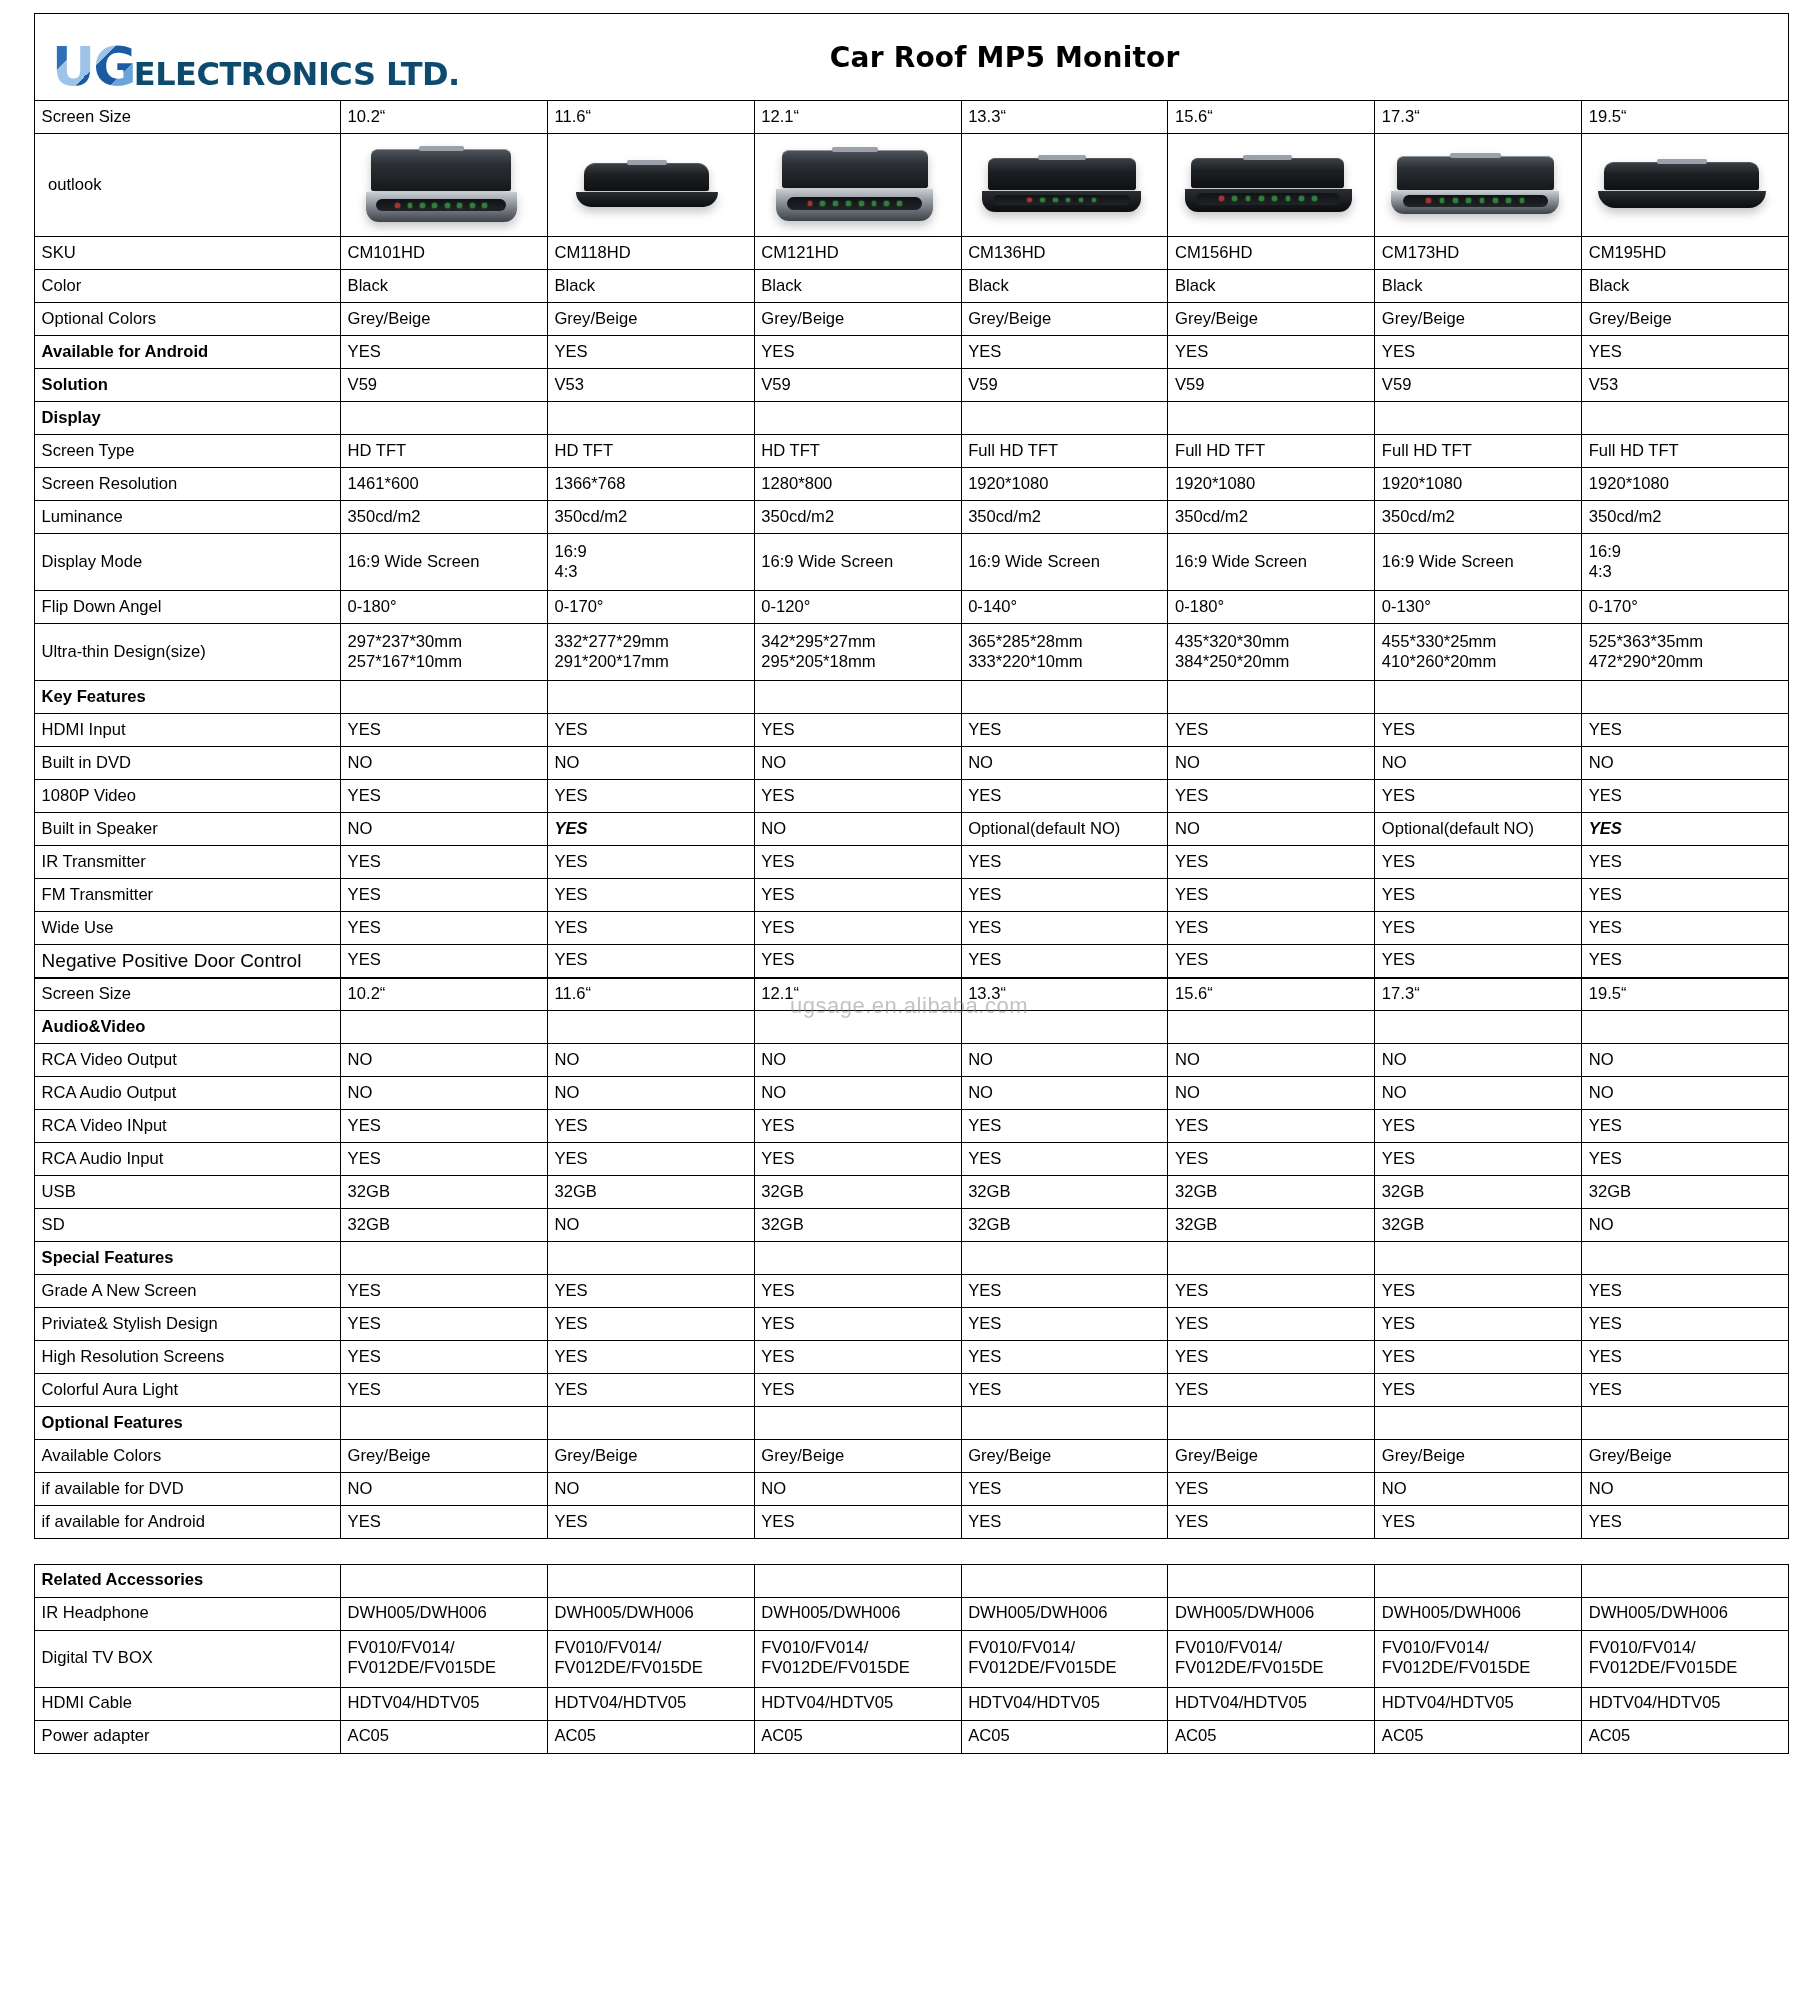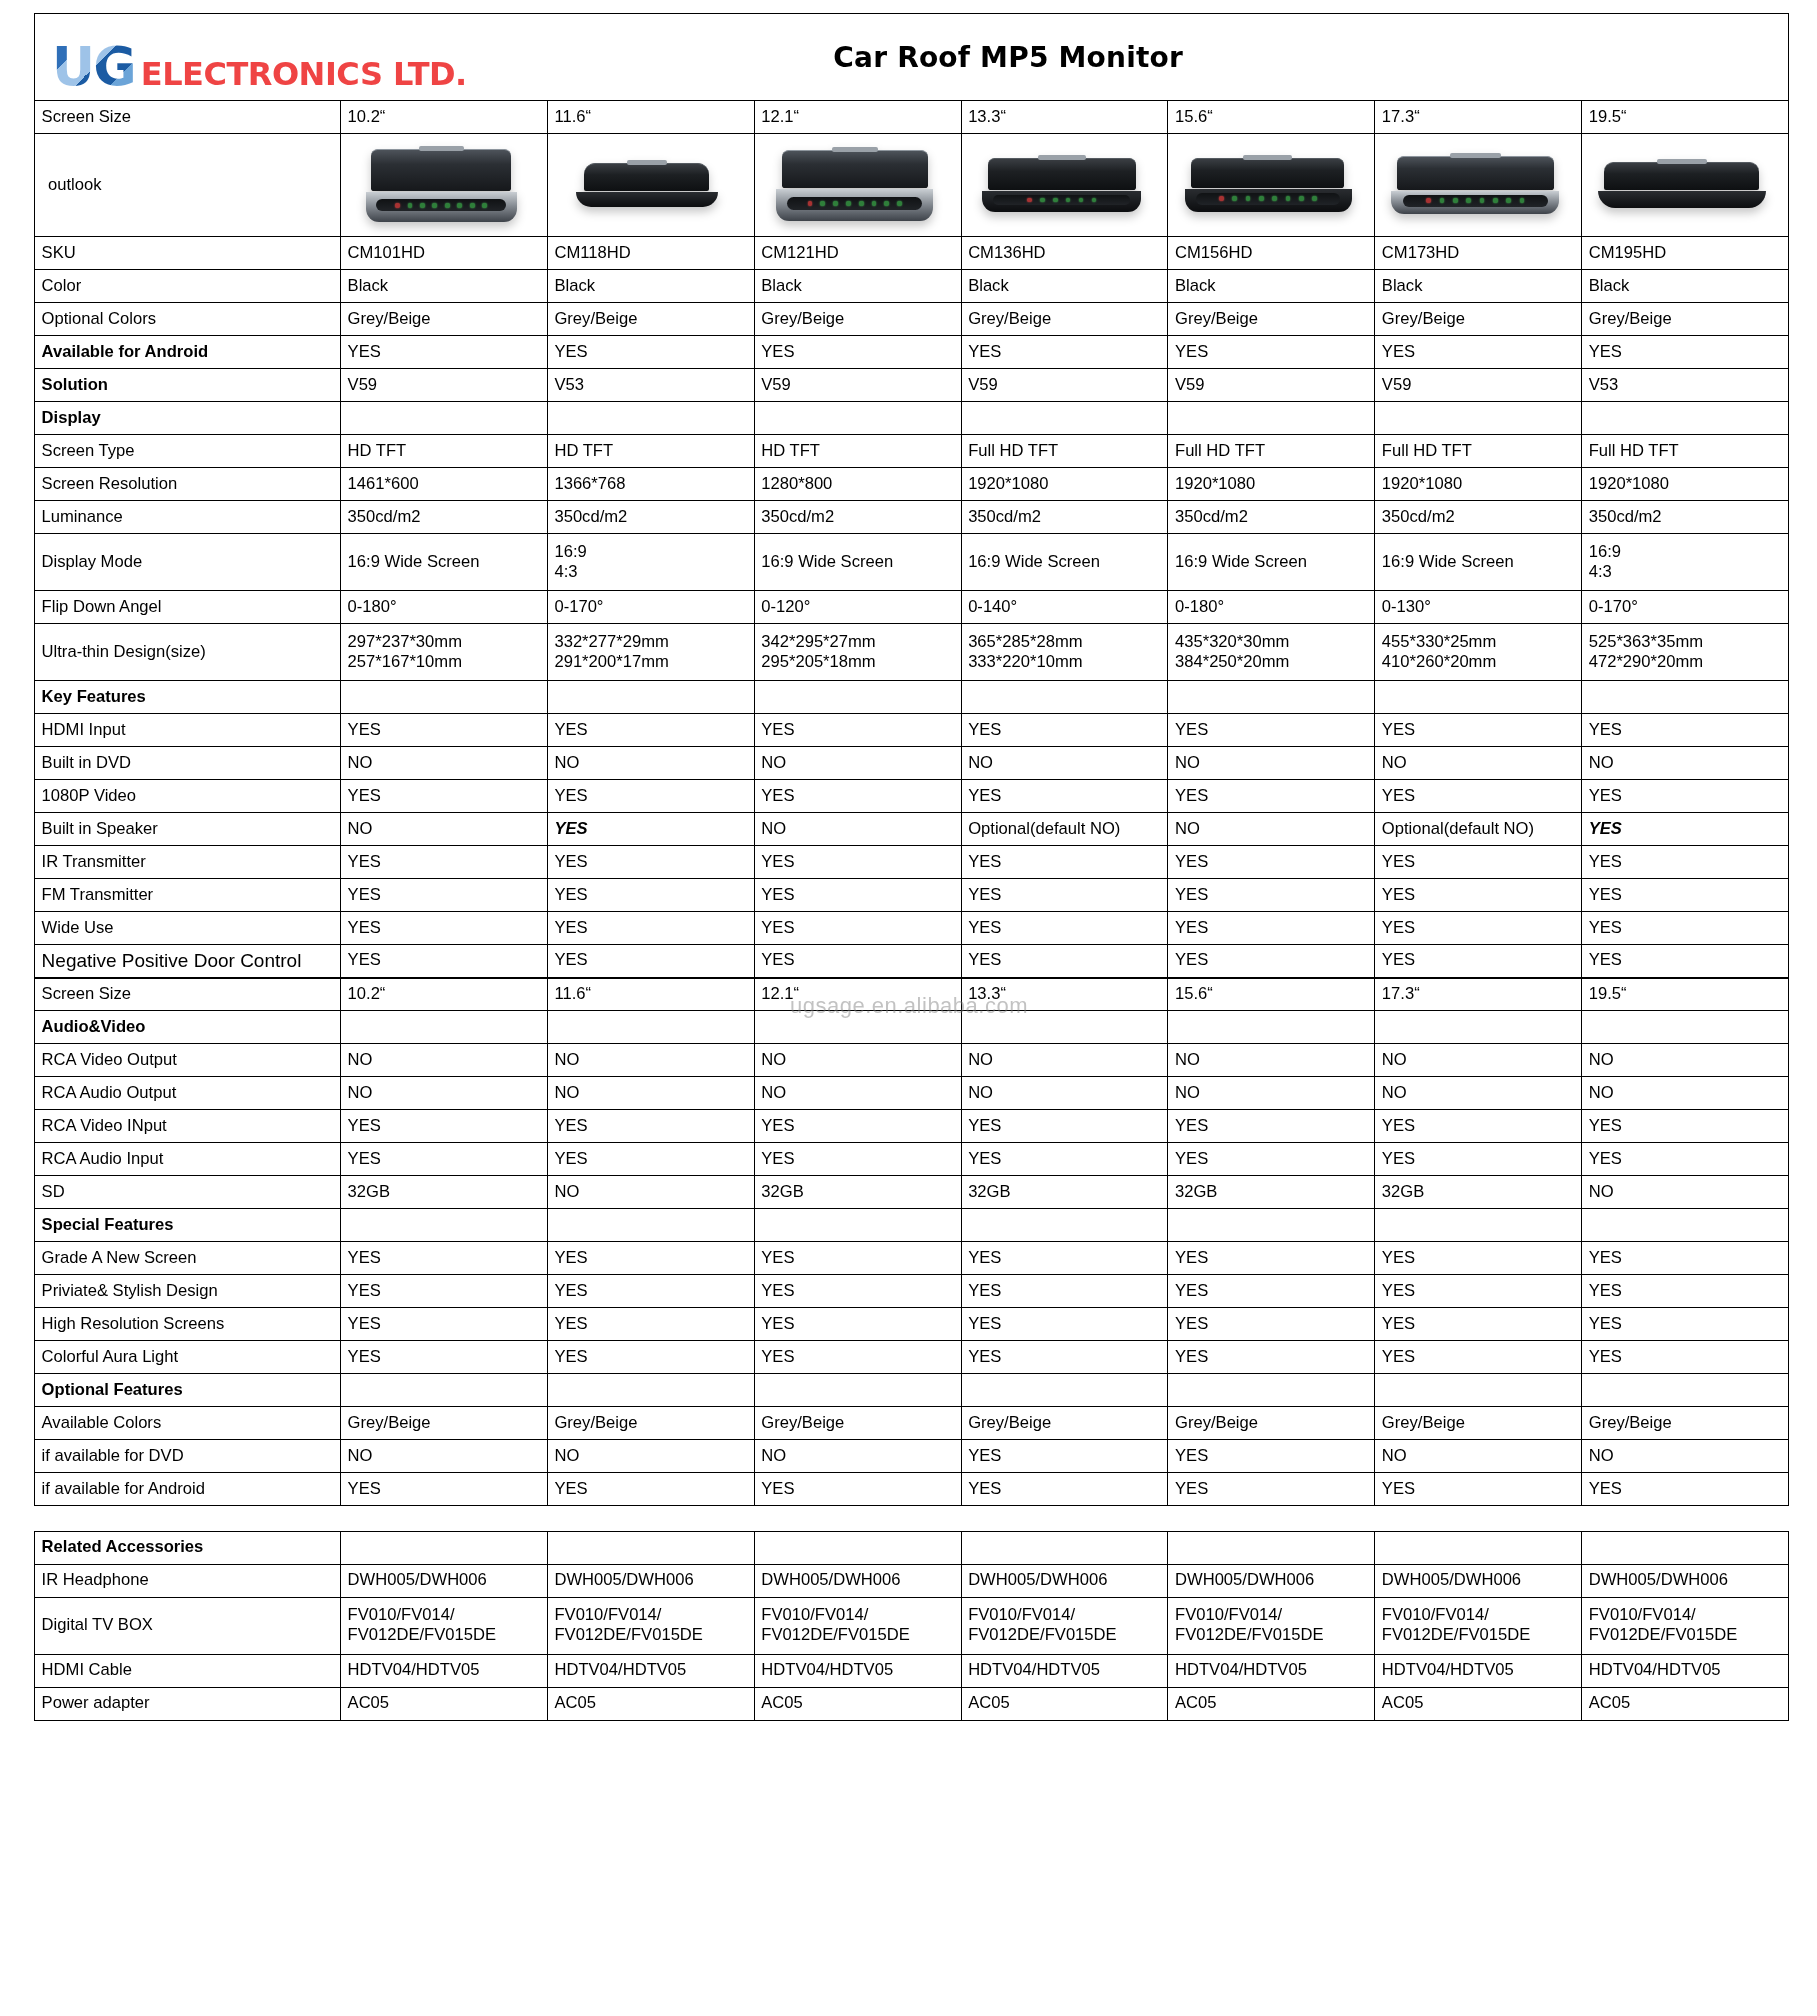--- a/index.html
+++ b/index.html
@@ -51,24 +51,23 @@
       linear-gradient(135deg, #2f6fb8 25%, #9ec3e8 25%, #9ec3e8 50%, #1b5ba3 50%, #1b5ba3 75%, #6ba4d8 75%);
     -webkit-background-clip: text;
     background-clip: text;
     color: transparent;
     padding-right: 1.9px;
   }
   .logo-text {
     font-family: "DejaVu Sans", sans-serif;
     font-weight: 700;
     font-size: 32px;
-    color: #ef4444;
+    color: #0c4a6e;
     letter-spacing: -0.5px;
     margin-left: -2.8px;
-    padding-left: 7px;
   }
   .doc-title {
     flex: 1;
     text-align: center;
     font-family: "DejaVu Sans", sans-serif;
     font-weight: 700;
     font-size: 28px;
     letter-spacing: 0.2px;
     padding-right: 227px;
   }
@@ -636,20 +635,30 @@
         <td class="label">RCA Audio Input</td>
         <td>YES</td>
         <td>YES</td>
         <td>YES</td>
         <td>YES</td>
         <td>YES</td>
         <td>YES</td>
         <td>YES</td>
       </tr>
 
+      <tr>
+        <td class="label">USB</td>
+        <td>32GB</td>
+        <td>32GB</td>
+        <td>32GB</td>
+        <td>32GB</td>
+        <td>32GB</td>
+        <td>32GB</td>
+        <td>32GB</td>
+      </tr>
 
       <tr>
         <td class="label">SD</td>
         <td>32GB</td>
         <td>NO</td>
         <td>32GB</td>
         <td>32GB</td>
         <td>32GB</td>
         <td>32GB</td>
         <td>NO</td>

